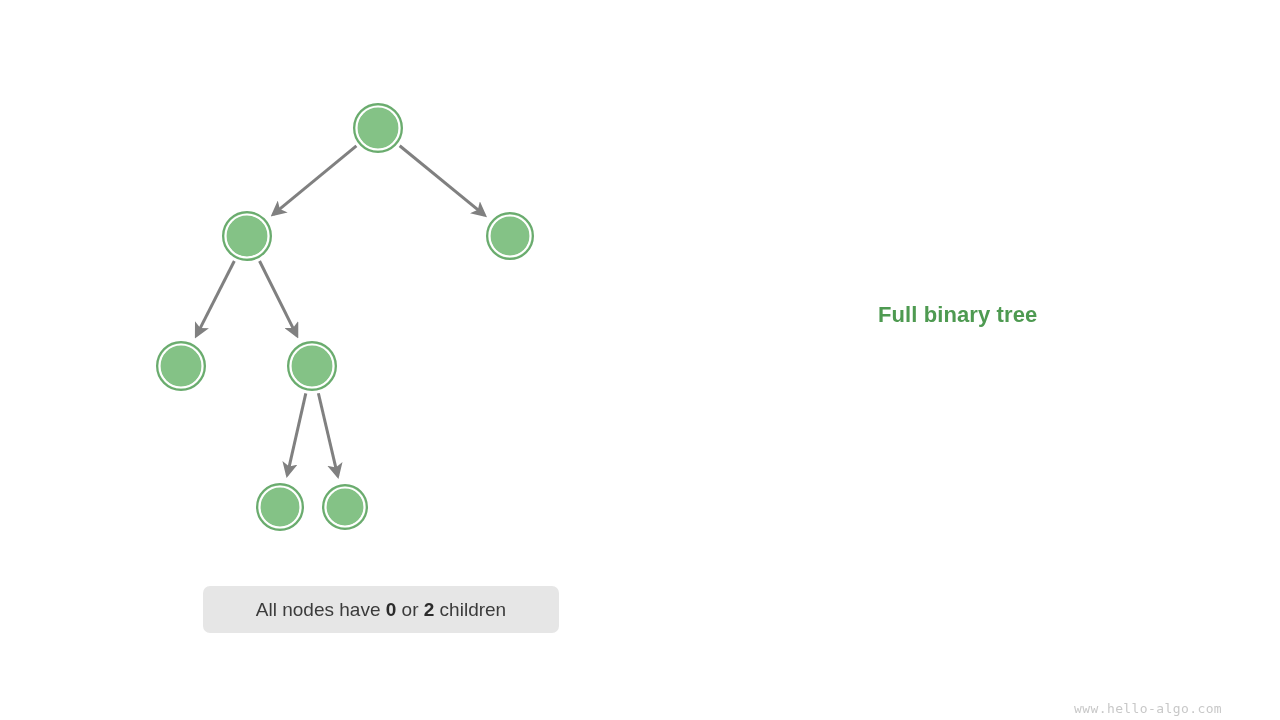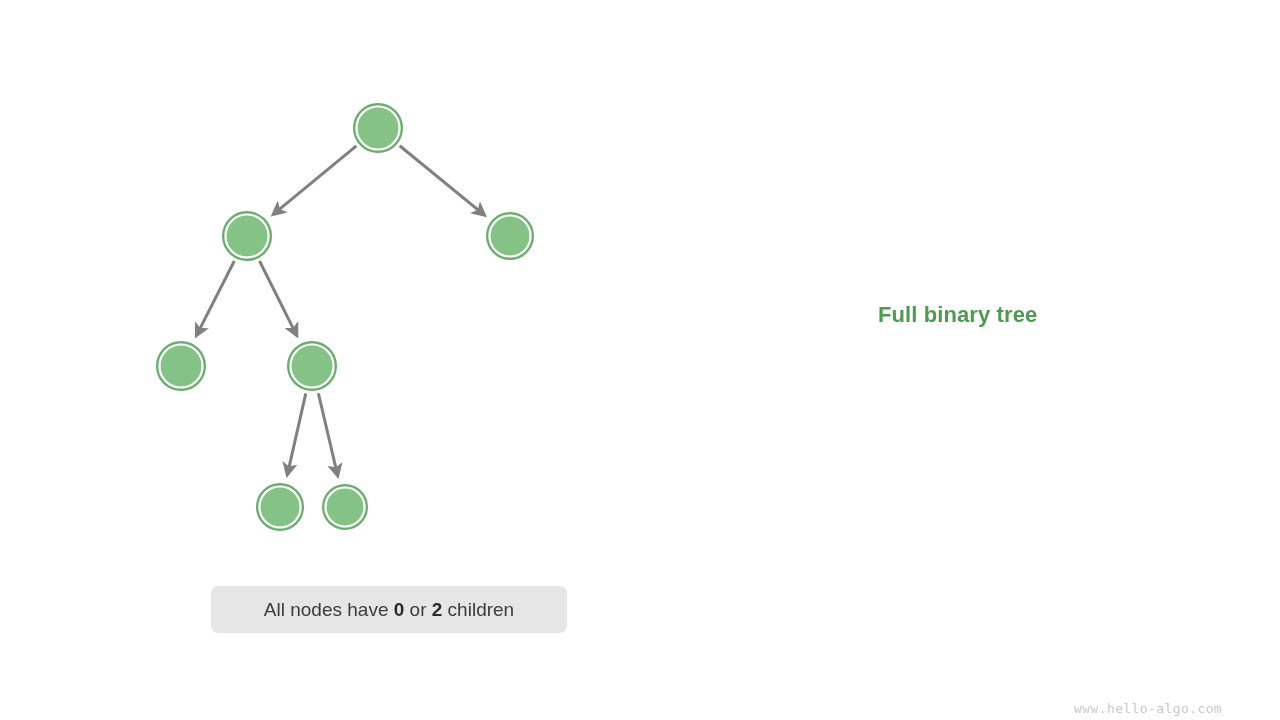--- a/index.html
+++ b/index.html
@@ -44,21 +44,20 @@
     left: 203px;
     top: 586px;
     width: 356px;
     height: 47px;
     background: #e6e6e6;
     border-radius: 7px;
     display: flex;
     align-items: center;
     justify-content: center;
     box-sizing: border-box;
-    margin-left: 8px;
   }
   .caption-text {
     font-size: 19px;
     color: #3b3b3b;
     white-space: nowrap;
   }
   .caption-text b {
     font-weight: bold;
     color: #2b2b2b;
   }

